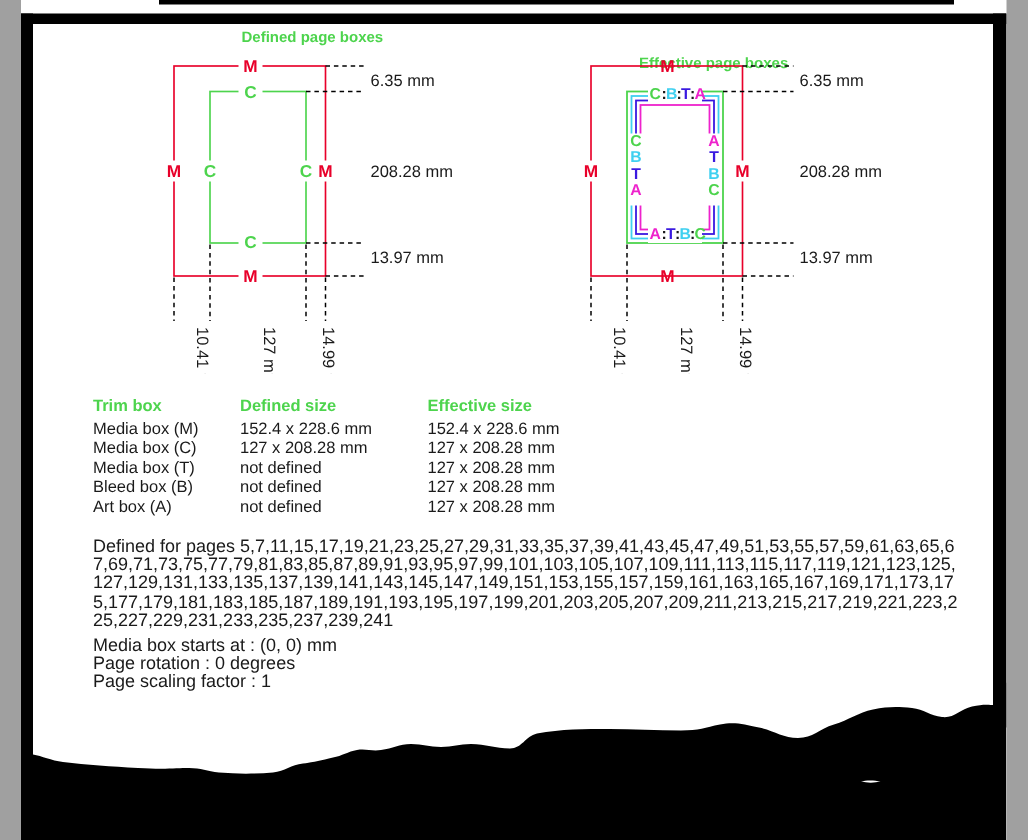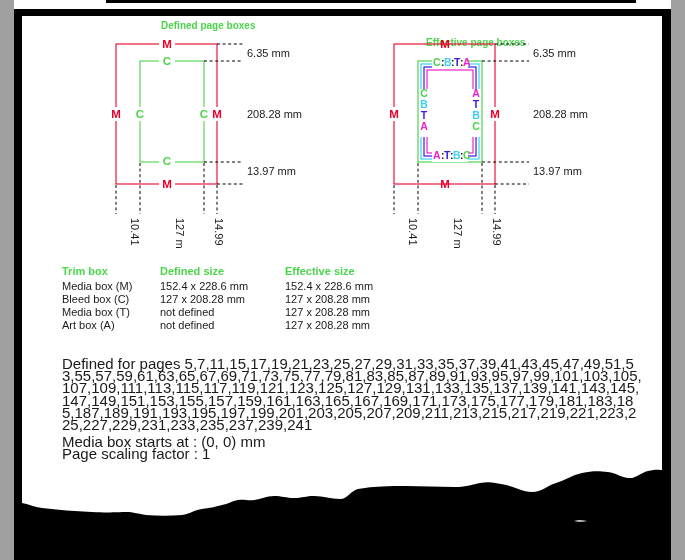--- a/index.html
+++ b/index.html
@@ -79,21 +79,21 @@
     white-space: nowrap;
   }
   #boxtable .c0 { width: 98px; }
   #boxtable .c1 { width: 125px; }
 
   #notes {
     position: absolute;
     left: 48px;
     top: 358px;
     width: 580px;
-    font-size: 15px;
+    font-size: 12px;
     color: #1a1a1a;
     line-height: 12.2px;
   }
   #pages-line {
     word-break: break-all;
     margin: 0 0 5px 0;
   }
   .note-line { margin: 0; white-space: nowrap; }
 </style>
 </head>
@@ -237,40 +237,46 @@
           <th>Effective size</th>
         </tr>
       </thead>
       <tbody id="boxtable-body">
           <tr>
             <td class="c0">Media box (M)</td>
             <td class="c1">152.4 x 228.6 mm</td>
             <td>152.4 x 228.6 mm</td>
           </tr>
           <tr>
-            <td class="c0">Bleed box (C)</td>
+            <td class="c0">Media box (C)</td>
             <td class="c1">127 x 208.28 mm</td>
             <td>127 x 208.28 mm</td>
           </tr>
           <tr>
             <td class="c0">Media box (T)</td>
             <td class="c1">not defined</td>
             <td>127 x 208.28 mm</td>
           </tr>
           <tr>
+            <td class="c0">Bleed box (B)</td>
+            <td class="c1">not defined</td>
+            <td>127 x 208.28 mm</td>
+          </tr>
+          <tr>
             <td class="c0">Art box (A)</td>
             <td class="c1">not defined</td>
             <td>127 x 208.28 mm</td>
           </tr>
         </tbody>
     </table>
 
     <div id="notes">
       <p id="pages-line"><span>Defined for pages </span><span>5,7,11,15,17,19,21,23,25,27,29,31,33,35,37,39,41,43,45,47,49,51,53,55,57,59,61,63,65,67,69,71,73,75,77,79,81,83,85,87,89,91,93,95,97,99,101,103,105,107,109,111,113,115,117,119,121,123,125,127,129,131,133,135,137,139,141,143,145,147,149,151,153,155,157,159,161,163,165,167,169,171,173,175,177,179,181,183,185,187,189,191,193,195,197,199,201,203,205,207,209,211,213,215,217,219,221,223,225,227,229,231,233,235,237,239,241</span></p>
       <p class="note-line">Media box starts at : (0, 0) mm</p>
+      <p class="note-line">Page rotation : 0 degrees</p>
       <p class="note-line">Page scaling factor : 1</p>
     </div>
 
   </div>
 
   <svg id="torn" viewBox="0 0 657 105" preserveAspectRatio="none">
     <path fill="#000" d="
       M0,0 L8,0 L8,46 L8,48
       C 14,49 20,52 28,53
       C 44,55 60,56 78,57

